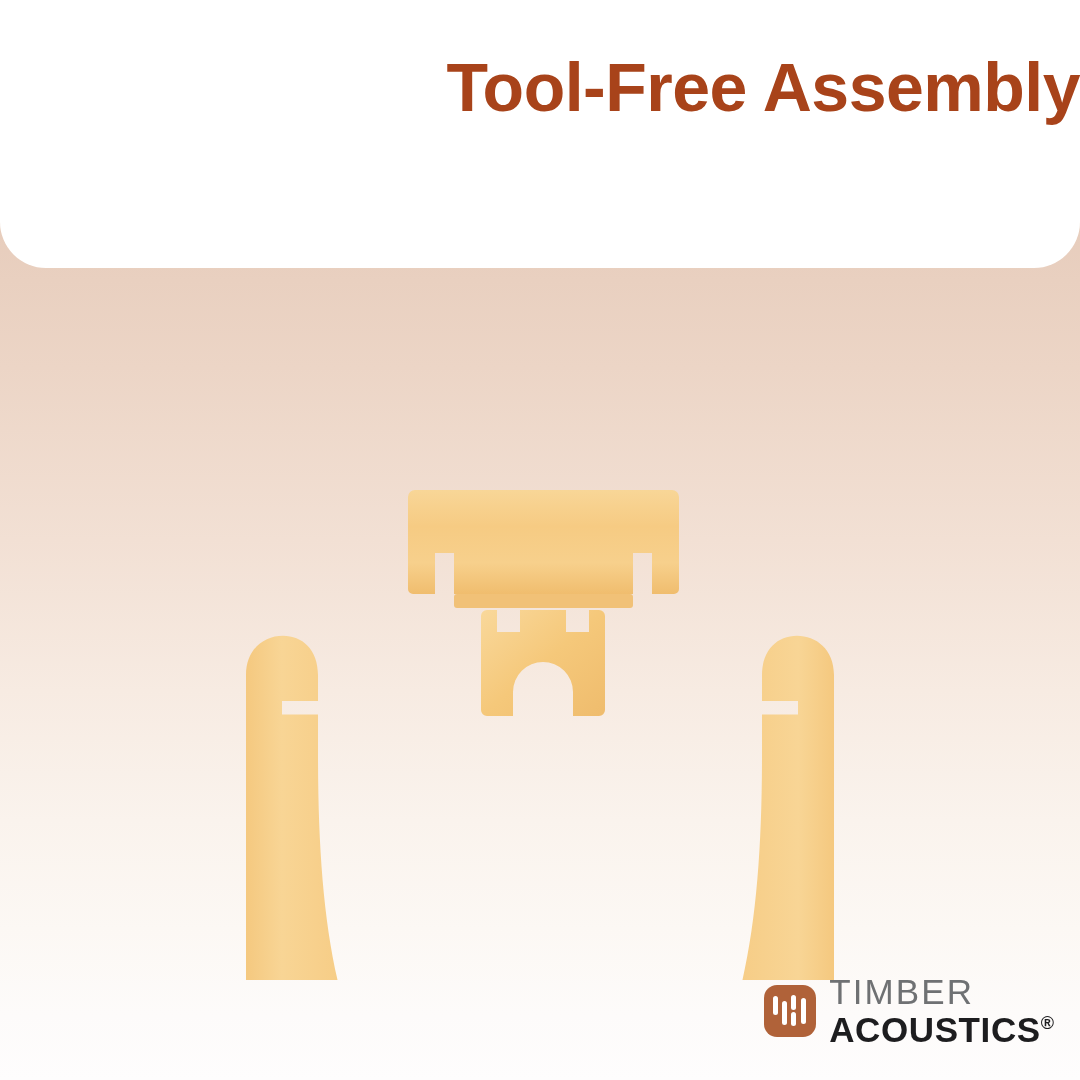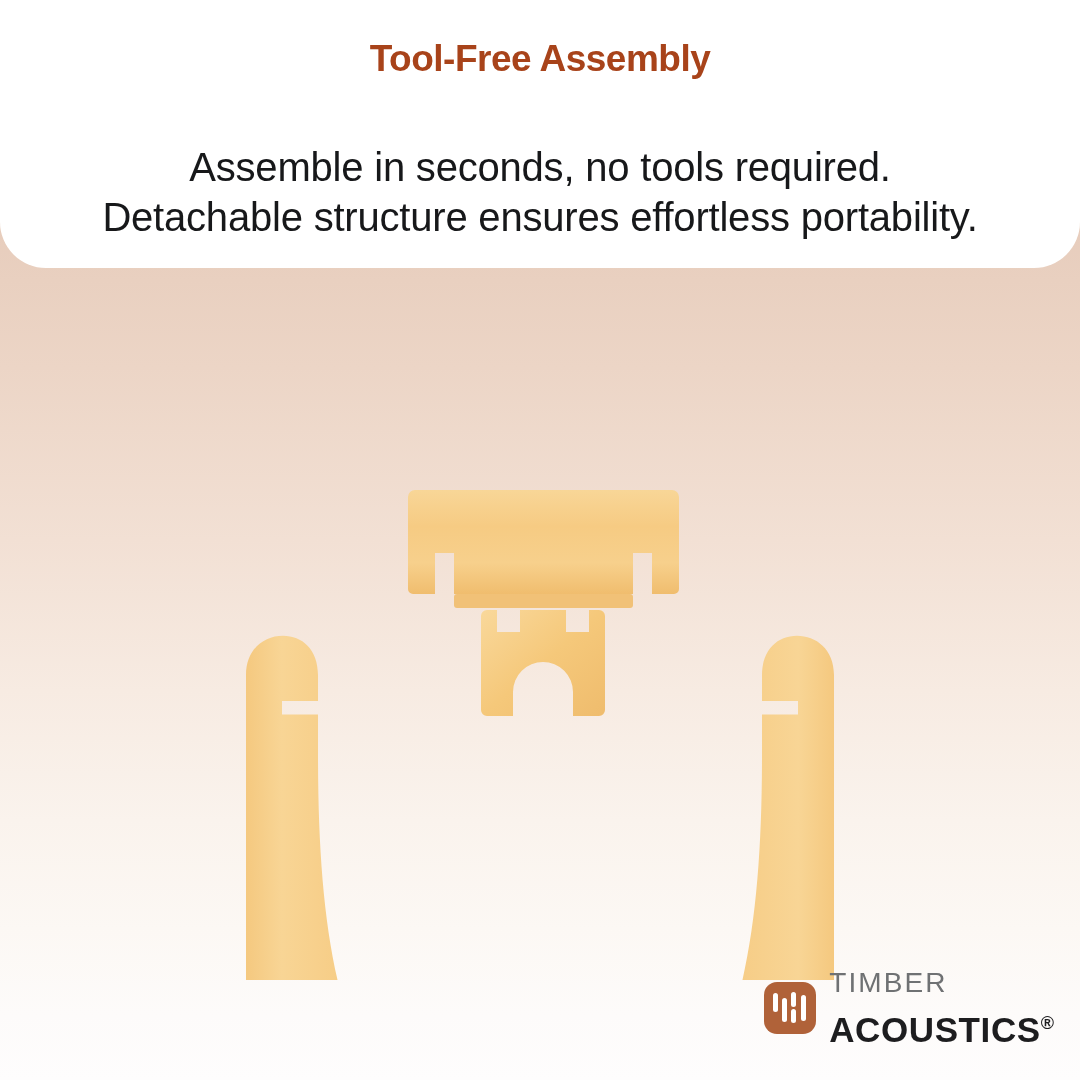--- a/index.html
+++ b/index.html
@@ -27,23 +27,23 @@
   #header-card {
     position:absolute;
     left:0; top:0;
     width:1080px; height:268px;
     background:#ffffff;
     border-bottom-left-radius:46px;
     border-bottom-right-radius:46px;
   }
   #page-title {
     position:absolute;
-    left:0; right:0; top:40px;
-    text-align:center;
-    font-size:37px;
+    left:0; right:0; top:52px;
+    text-align:right;
+    font-size:68px;
     font-weight:bold;
     letter-spacing:-0.5px;
     color:#a8431a;
     line-height:1.05;
   }
   #subtitle {
     position:absolute;
     left:0; right:0; top:142px;
     text-align:center;
     color:#17181a;
@@ -78,26 +78,26 @@
     flex:0 0 auto;
   }
   #brand-mark .bar {
     position:absolute;
     width:5px;
     background:#ffffff;
     border-radius:2.5px;
   }
   #brand-wordmark { line-height:1; }
   #brand-line-1 {
-    font-size:28px;
+    font-size:35px;
     letter-spacing:2.1px;
     color:#6f7173;
     font-weight:300;
     display:block;
-    margin-bottom:15px;
+    margin-bottom:3px;
   }
   #brand-line-2 {
     font-size:35px;
     letter-spacing:0.6px;
     color:#1d1d1f;
     font-weight:700;
     display:block;
     position:relative;
     white-space:nowrap;
   }
@@ -108,24 +108,20 @@
   }
 </style>
 </head>
 <body>
 
 <div id="page">
 
   <div id="header-card">
     <h1 id="page-title">Tool-Free Assembly</h1>
 
-    <div id="subtitle">
-      <span class="sub-line">Assemble in seconds, no tools required.</span>
-      <span class="sub-line">Detachable structure ensures effortless portability.</span>
-    </div>
   </div>
 
   <div id="product-figure">
     <svg id="product-svg" viewBox="0 0 1080 680" xmlns="http://www.w3.org/2000/svg">
       <defs>
         <linearGradient id="woodV" x1="0" y1="0" x2="1" y2="0">
           <stop offset="0%" stop-color="#f3c274"></stop>
           <stop offset="18%" stop-color="#f8d595"></stop>
           <stop offset="42%" stop-color="#f6cb83"></stop>
           <stop offset="62%" stop-color="#f9d79a"></stop>

